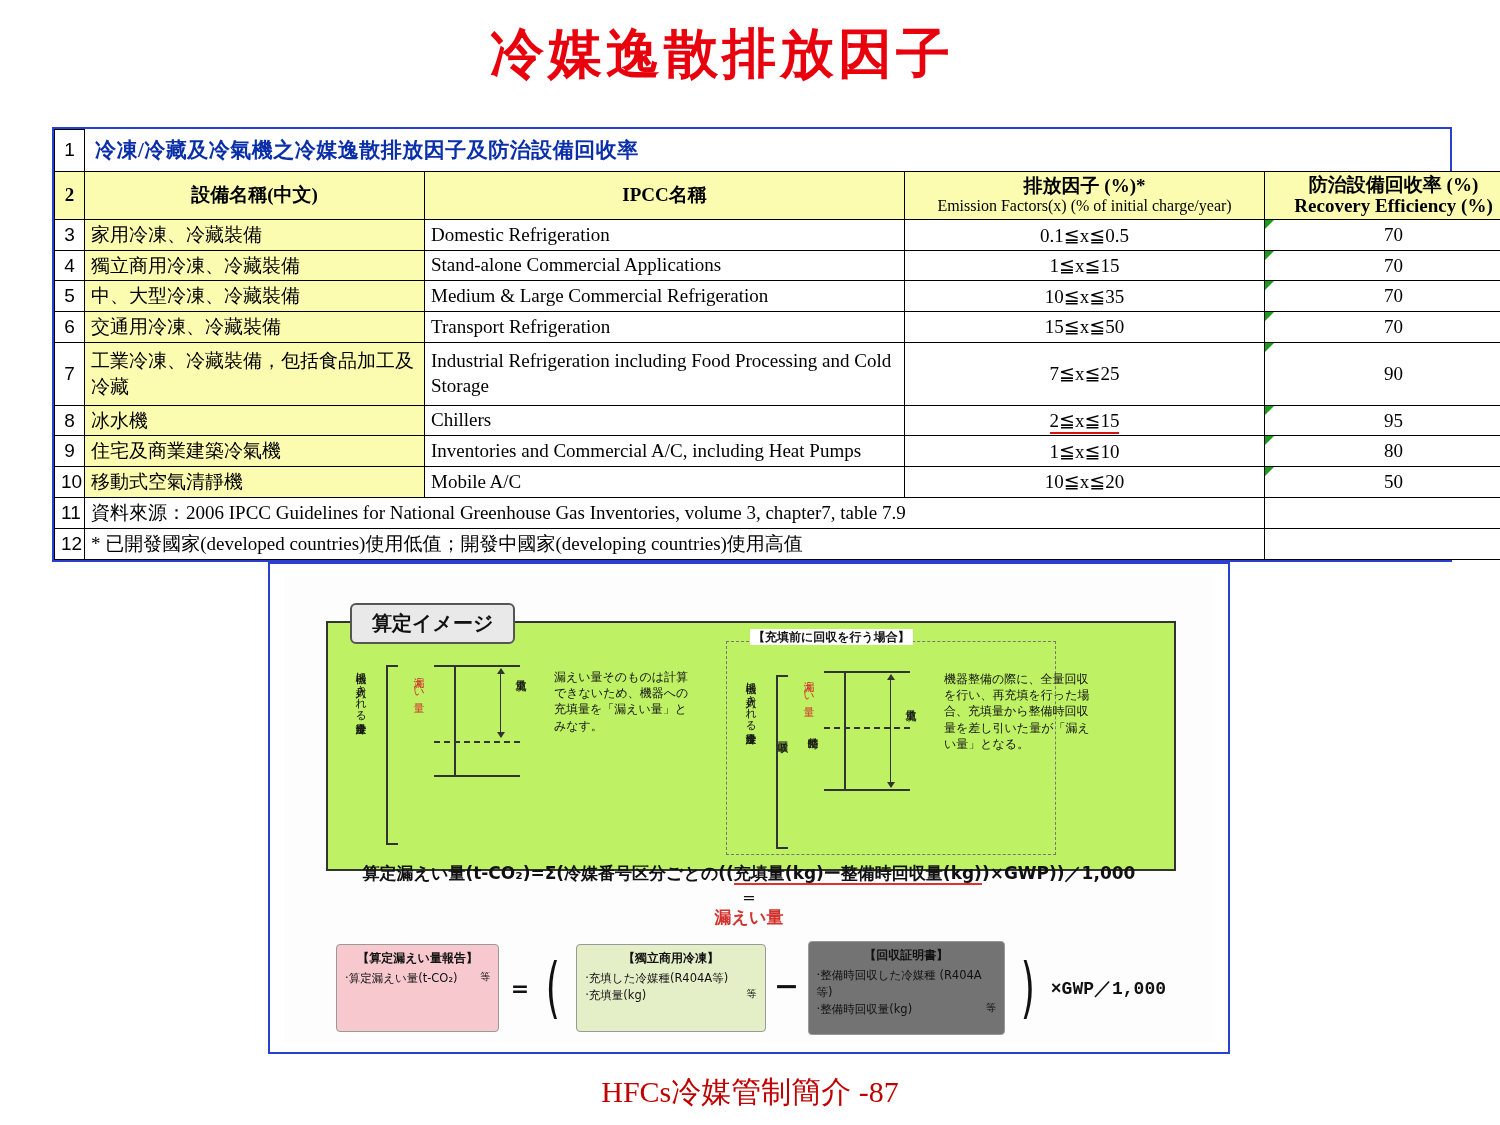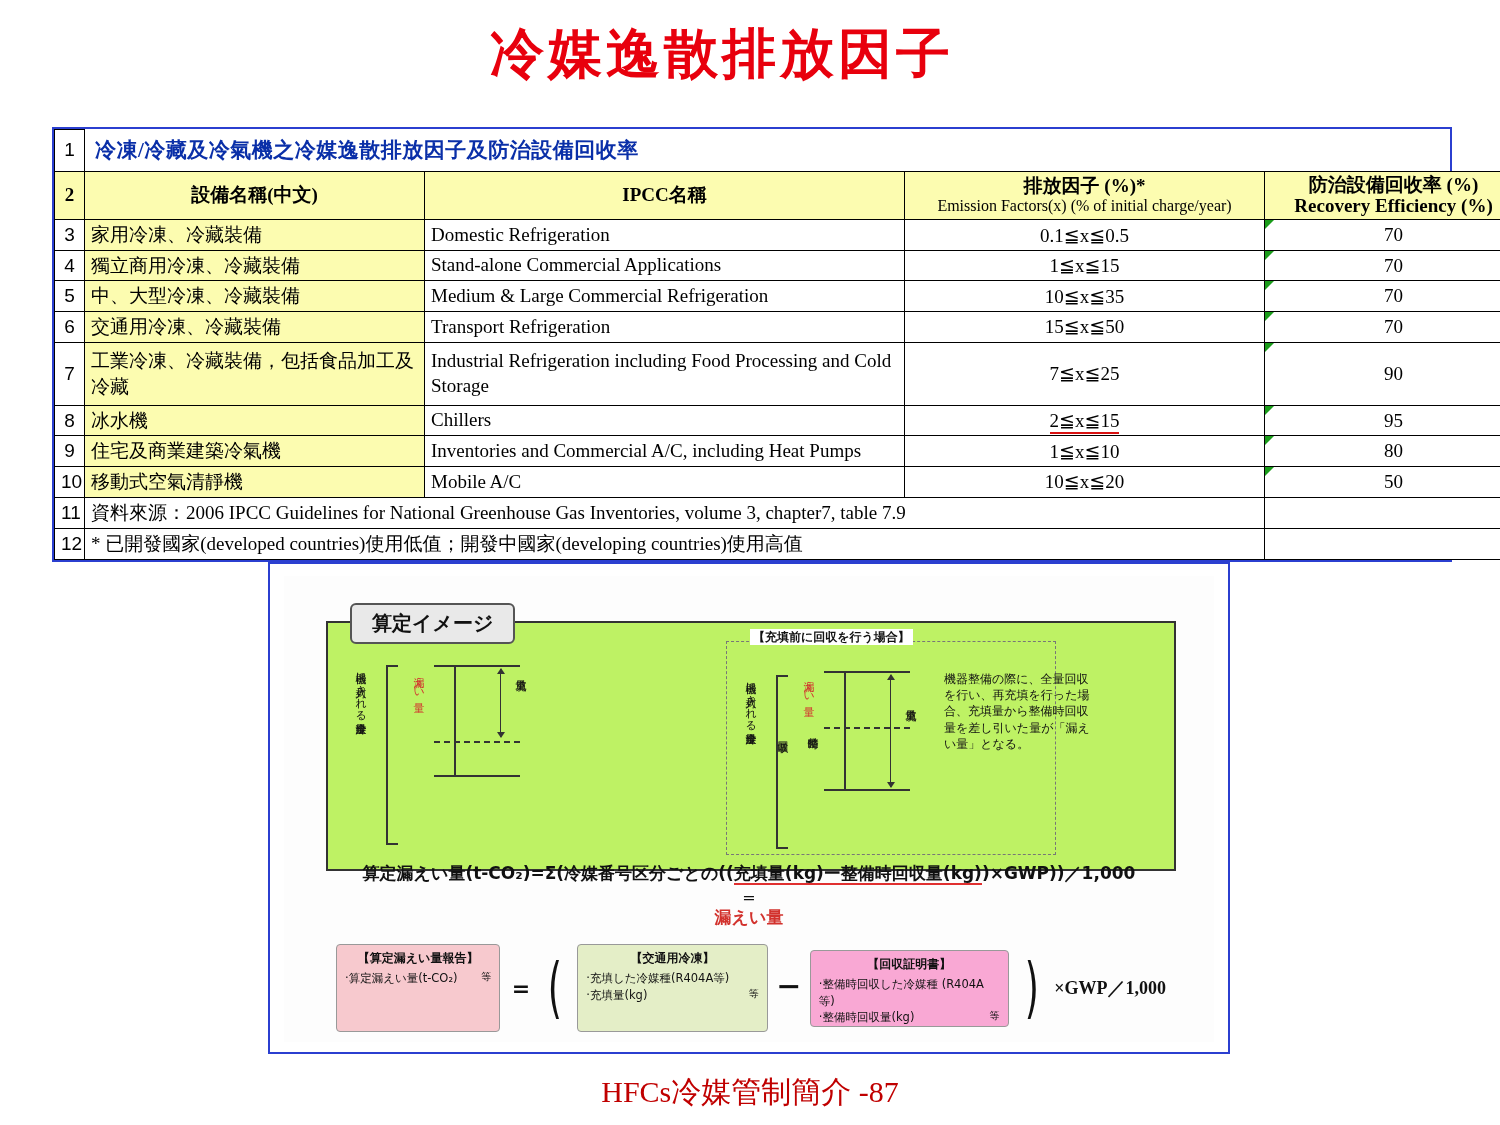--- a/index.html
+++ b/index.html
@@ -310,38 +310,38 @@
   }
   .rbox .bhead {
     display: block;
     text-align: center;
     font-weight: bold;
     font-size: 12px;
     margin-bottom: 3px;
   }
   .rbox.pink { background: #f7c9ce; width: 196px; height: 88px; }
   .rbox.green { background: #e4eec7; width: 228px; height: 88px; }
-  .rbox.blue { background: #f9a8d4; width: 238px; height: 77px; }
+  .rbox.blue { background: #737373; width: 238px; height: 94px; }
   .op {
     font-family: "DejaVu Sans", sans-serif;
     font-size: 22px;
     font-weight: bold;
     color: #111;
     width: 26px;
     text-align: center;
   }
   .paren {
     font-family: "DejaVu Sans", sans-serif;
     font-size: 66px;
     color: #111;
     line-height: 0;
     transform: scaleX(0.55);
   }
   .gwp {
-    font-family: Liberation Serif, serif;
+    font-family: Liberation Mono, monospace;
     font-size: 18px;
     font-weight: bold;
     color: #111;
     white-space: nowrap;
   }
   .bsmall { font-size: 10px; }
 
   
   .footer {
     position: absolute;
@@ -478,20 +478,21 @@
       <div class="vtext" style="left:26px; top:42px; height:176px;">機器に封入される全冷媒量</div>
       <div class="brace" style="left:58px; top:42px; width:10px; height:176px;"></div>
 
       <div class="vline" style="left:126px; top:42px; height:110px;"></div>
       <div class="hline" style="left:106px; top:42px; width:86px;"></div>
       <div class="hline-dash" style="left:106px; top:118px; width:86px;"></div>
       <div class="hline" style="left:106px; top:152px; width:86px;"></div>
       <div class="vtext red" style="left:84px; top:46px; height:62px;">漏えい量</div>
       <div class="arrow-v" style="left:172px; top:46px; height:68px;"></div>
       <div class="vtext" style="left:186px; top:48px; height:66px;">充填量</div>
+      <div class="fig-text" style="left:226px; top:46px; width:136px;">漏えい量そのものは計算できないため、機器への充填量を「漏えい量」とみなす。</div>
 
       <div class="dashbox" style="left:398px; top:18px; width:330px; height:214px;"></div>
       <div class="fig-text" style="left:422px; top:6px; background:#fff; padding:0 3px; font-weight:bold;">【充填前に回収を行う場合】</div>
 
       <div class="vtext" style="left:416px; top:52px; height:170px;">機器に封入される全冷媒量</div>
       <div class="brace" style="left:448px; top:52px; width:10px; height:170px;"></div>
 
       <div class="vline" style="left:516px; top:48px; height:118px;"></div>
       <div class="hline" style="left:496px; top:48px; width:86px;"></div>
       <div class="hline-dash" style="left:496px; top:104px; width:86px;"></div>
@@ -512,21 +513,21 @@
 
     <div class="boxes-row">
       <div class="rbox pink">
         <span class="bhead">【算定漏えい量報告】</span>
         <span>·算定漏えい量(t-CO₂)</span>
         <span class="bsmall" style="float:right">等</span>
       </div>
       <div class="op">=</div>
       <div class="paren">(</div>
       <div class="rbox green">
-        <span class="bhead">【交通用冷凍】</span>
+        <span class="bhead">【獨立商用冷凍】</span>
         <span>·充填した冷媒種(R404A等)</span><br>
         <span>·充填量(kg)</span>
         <span class="bsmall" style="float:right">等</span>
       </div>
       <div class="op">ー</div>
       <div class="rbox blue">
         <span class="bhead">【回収証明書】</span>
         <span>·整備時回収した冷媒種 (R404A等)</span><br>
         <span>·整備時回収量(kg)</span>
         <span class="bsmall" style="float:right">等</span>

